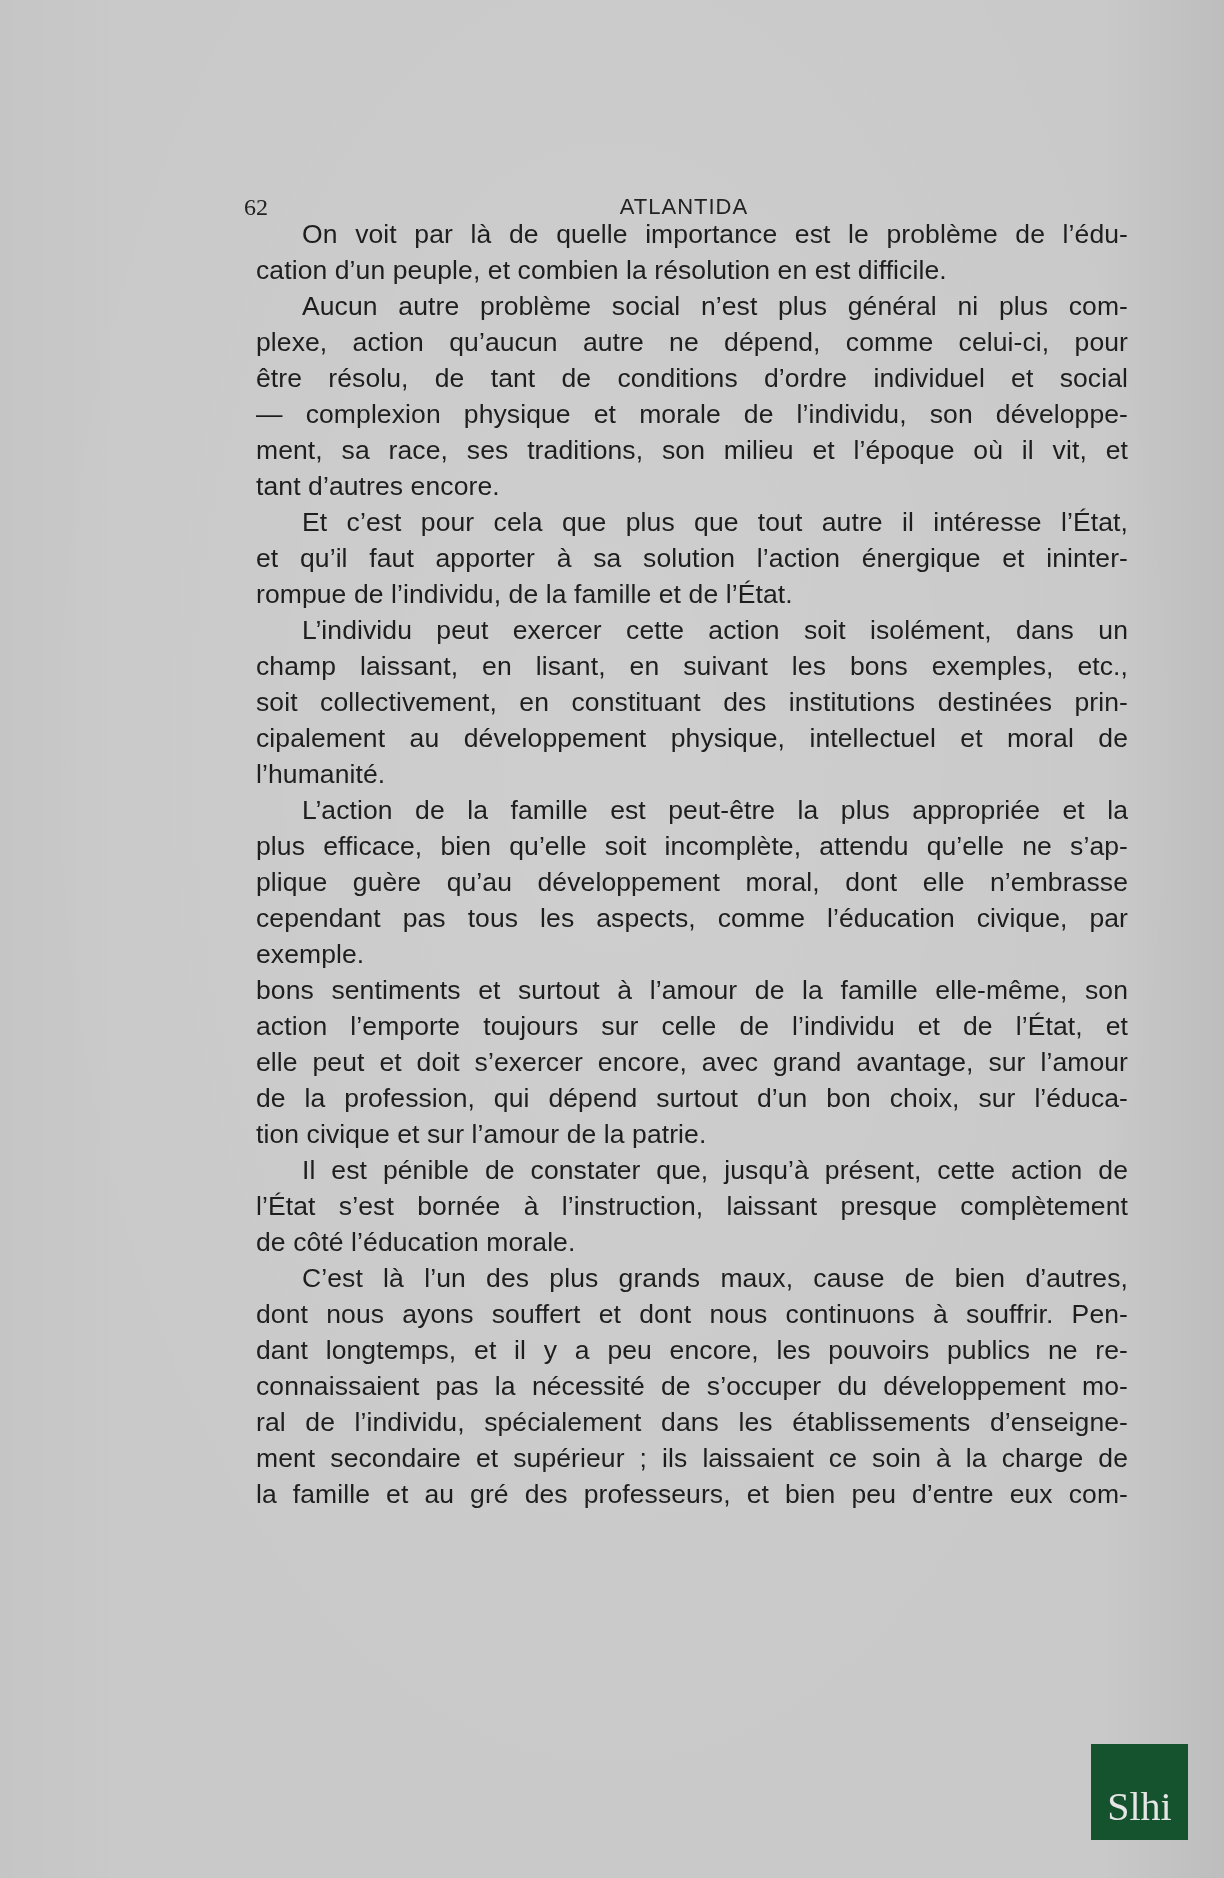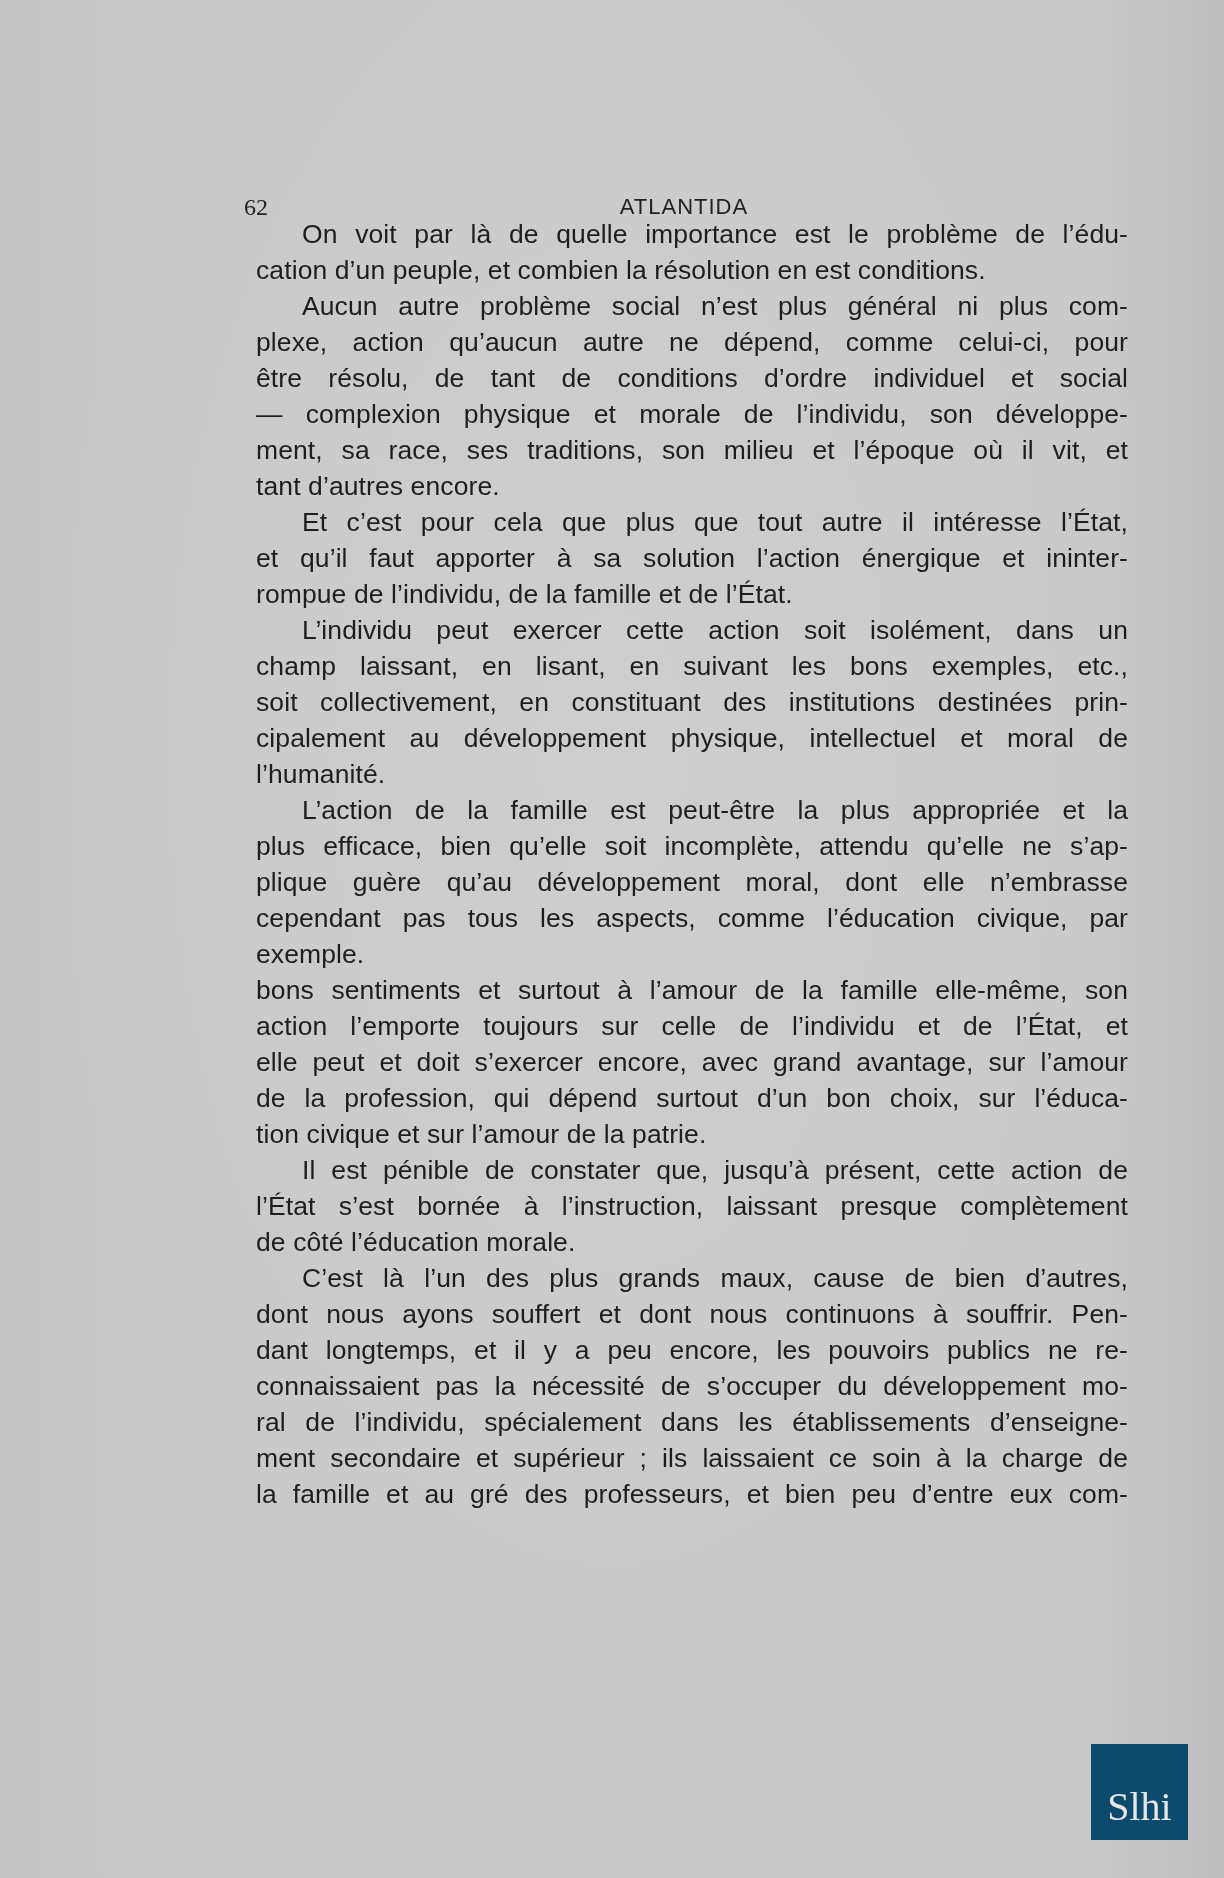--- a/index.html
+++ b/index.html
@@ -68,21 +68,21 @@
   }
   .line.first {
     padding-left: 46px;
   }
   .logo-box {
     position: absolute;
     left: 1091px;
     top: 1744px;
     width: 97px;
     height: 96px;
-    background: #0c4a6e;
+    background: #14532d;
   }
   .logo-text {
     position: absolute;
     left: 0;
     right: 0;
     bottom: 10px;
     text-align: center;
     font-family: "Liberation Serif", serif;
     font-size: 40px;
     color: #e6e6e6;
@@ -94,21 +94,21 @@
 
 <div class="page-header">
   <span class="page-number">62</span>
   <div class="running-title">ATLANTIDA</div>
 </div>
 
 <div class="body-text">
 
   <div class="para-block">
     <span class="line first">On voit par là de quelle importance est le problème de l’édu-</span>
-    <span class="line last">cation d’un peuple, et combien la résolution en est conditions.</span>
+    <span class="line last">cation d’un peuple, et combien la résolution en est difficile.</span>
   </div>
 
   <div class="para-block">
     <span class="line first">Aucun autre problème social n’est plus général ni plus com-</span>
     <span class="line">plexe, action qu’aucun autre ne dépend, comme celui-ci, pour</span>
     <span class="line">être résolu, de tant de conditions d’ordre individuel et social</span>
     <span class="line">— complexion physique et morale de l’individu, son développe-</span>
     <span class="line">ment, sa race, ses traditions, son milieu et l’époque où il vit, et</span>
     <span class="line last">tant d’autres encore.</span>
   </div>

